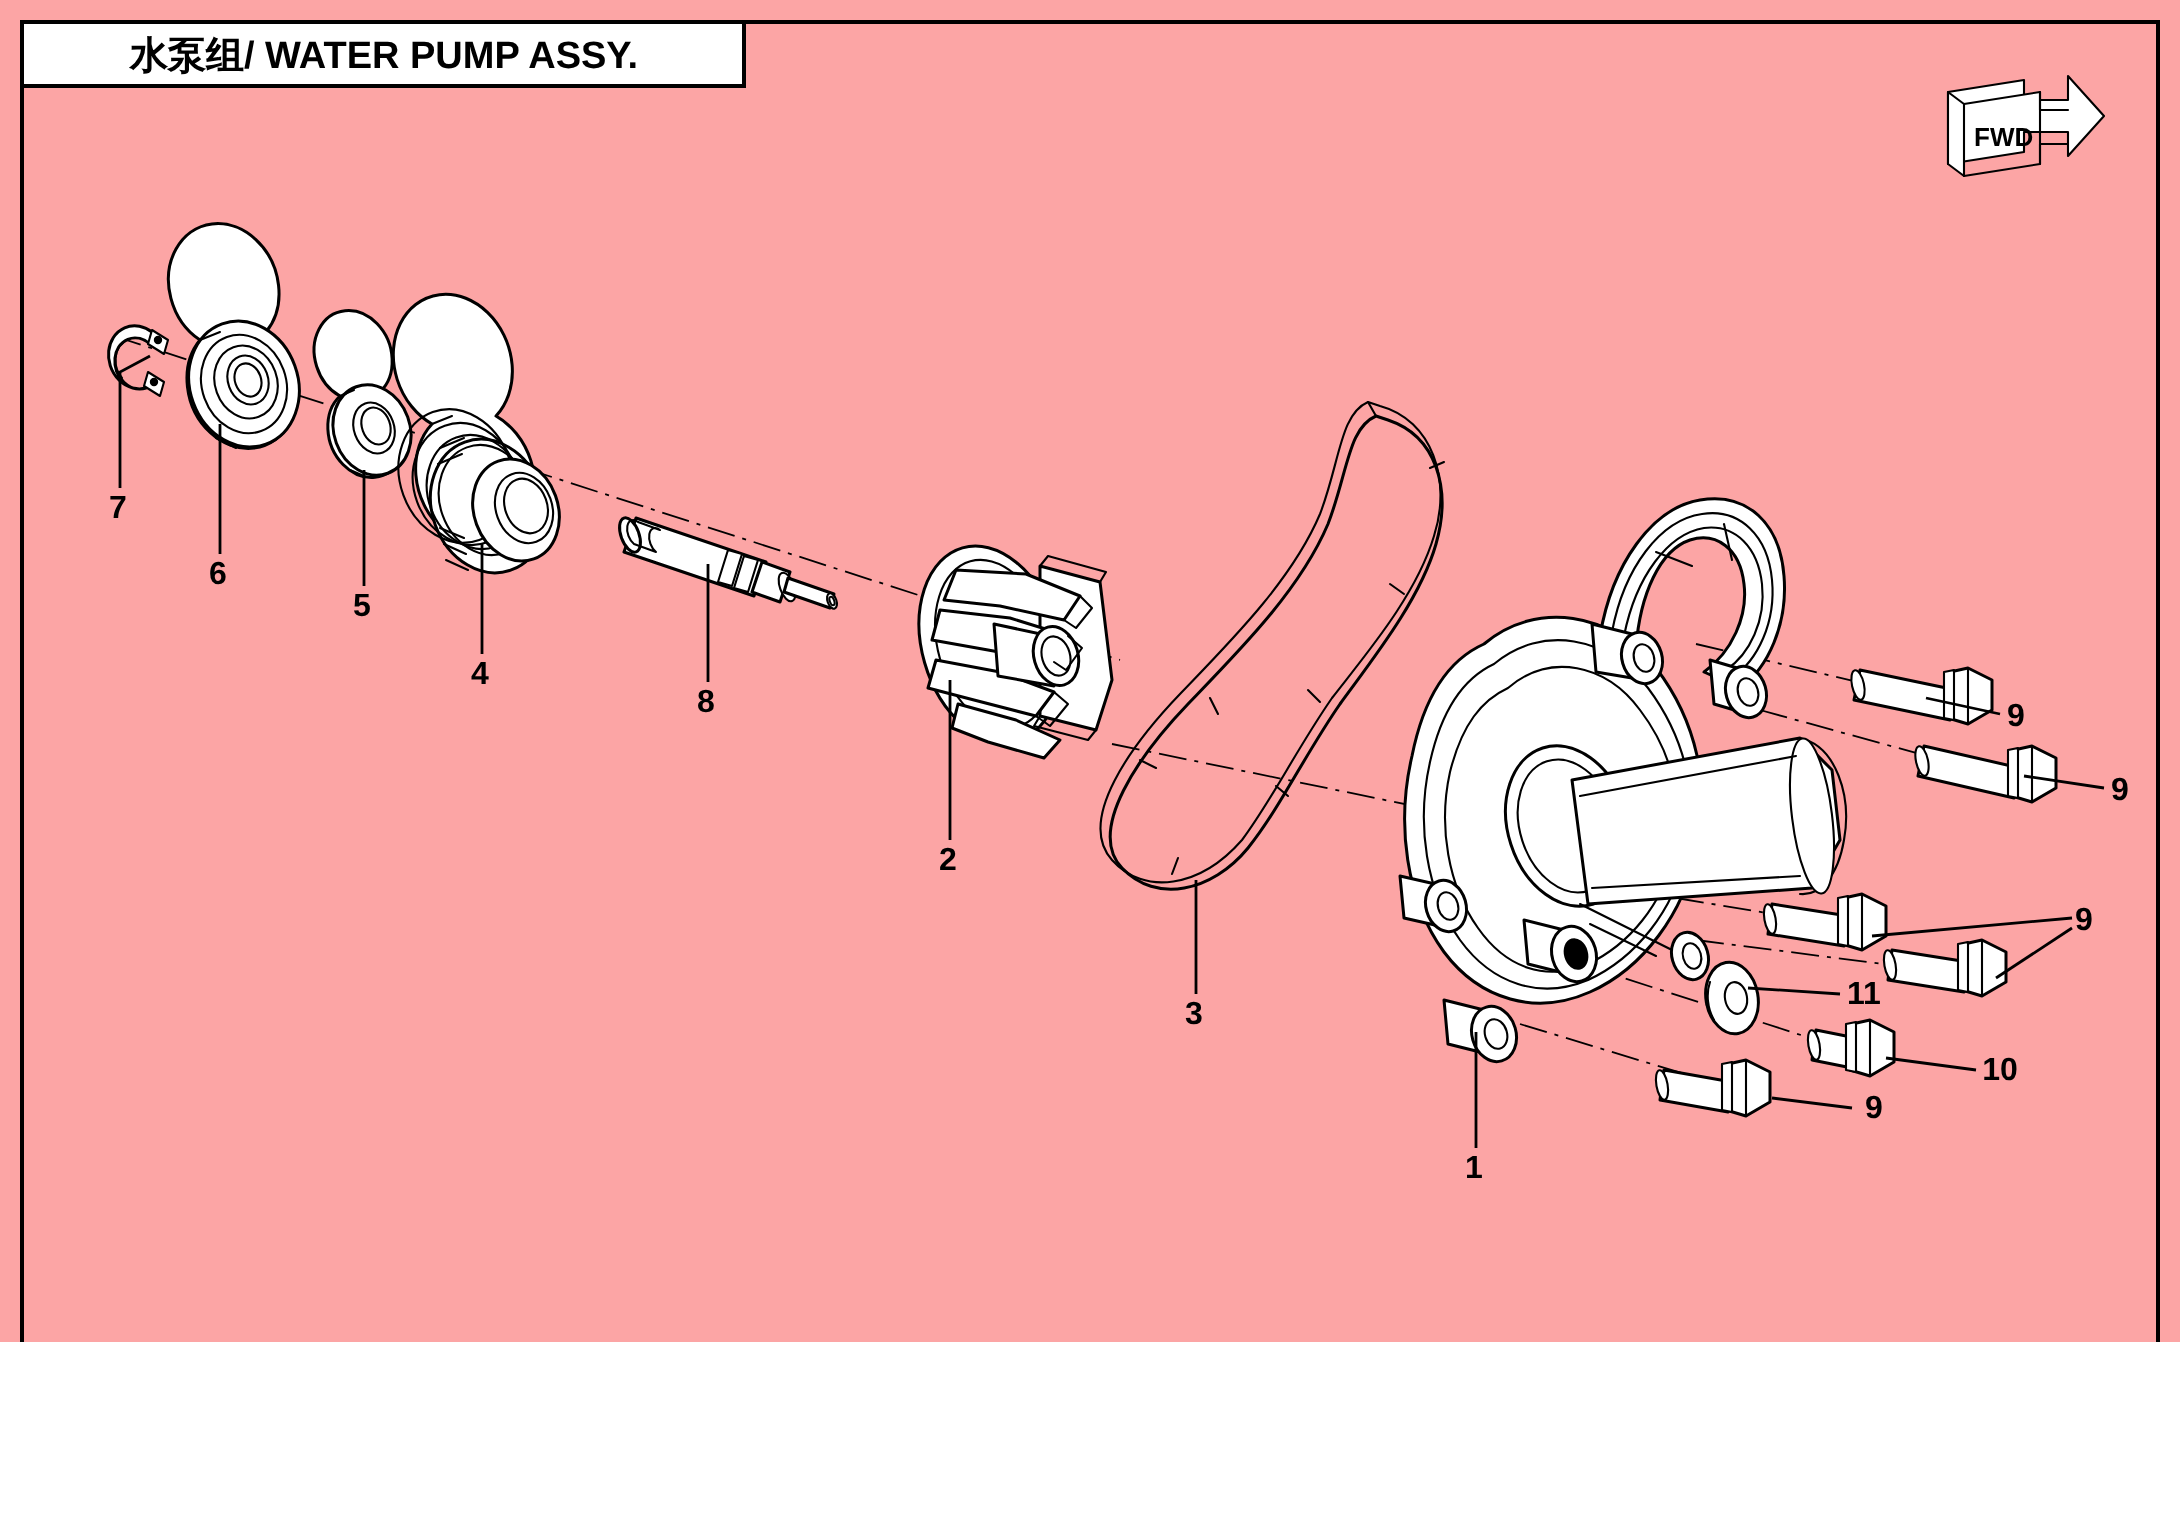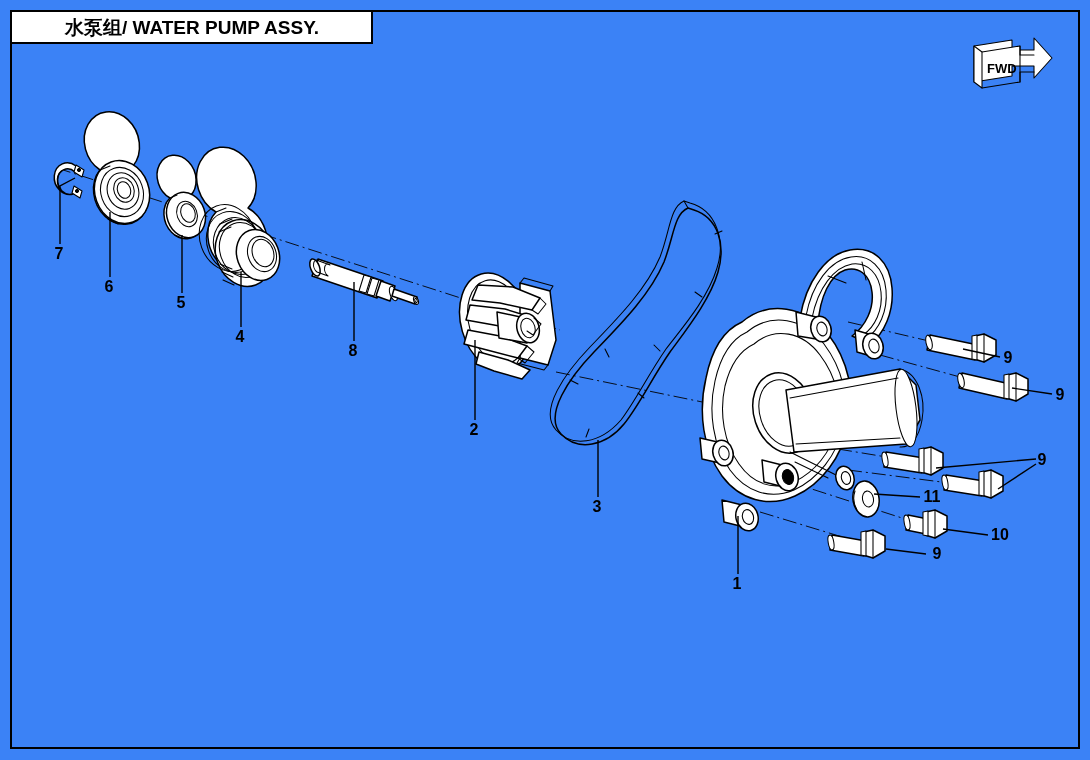--- a/index.html
+++ b/index.html
@@ -6,22 +6,22 @@
     margin: 0;
     padding: 0;
     background: #ffffff;
   }
   body {
     font-family: "Liberation Sans", sans-serif;
   }
   #page {
     position: relative;
     width: 1090px;
-    height: 760px;
-    background: #3b82f6;
+    height: 671px;
+    background: #fca5a5;
     overflow: hidden;
   }
   #diagram-svg {
     position: absolute;
     left: 0;
     top: 0;
     width: 1090px;
     height: 760px;
   }
   .frame-border {

